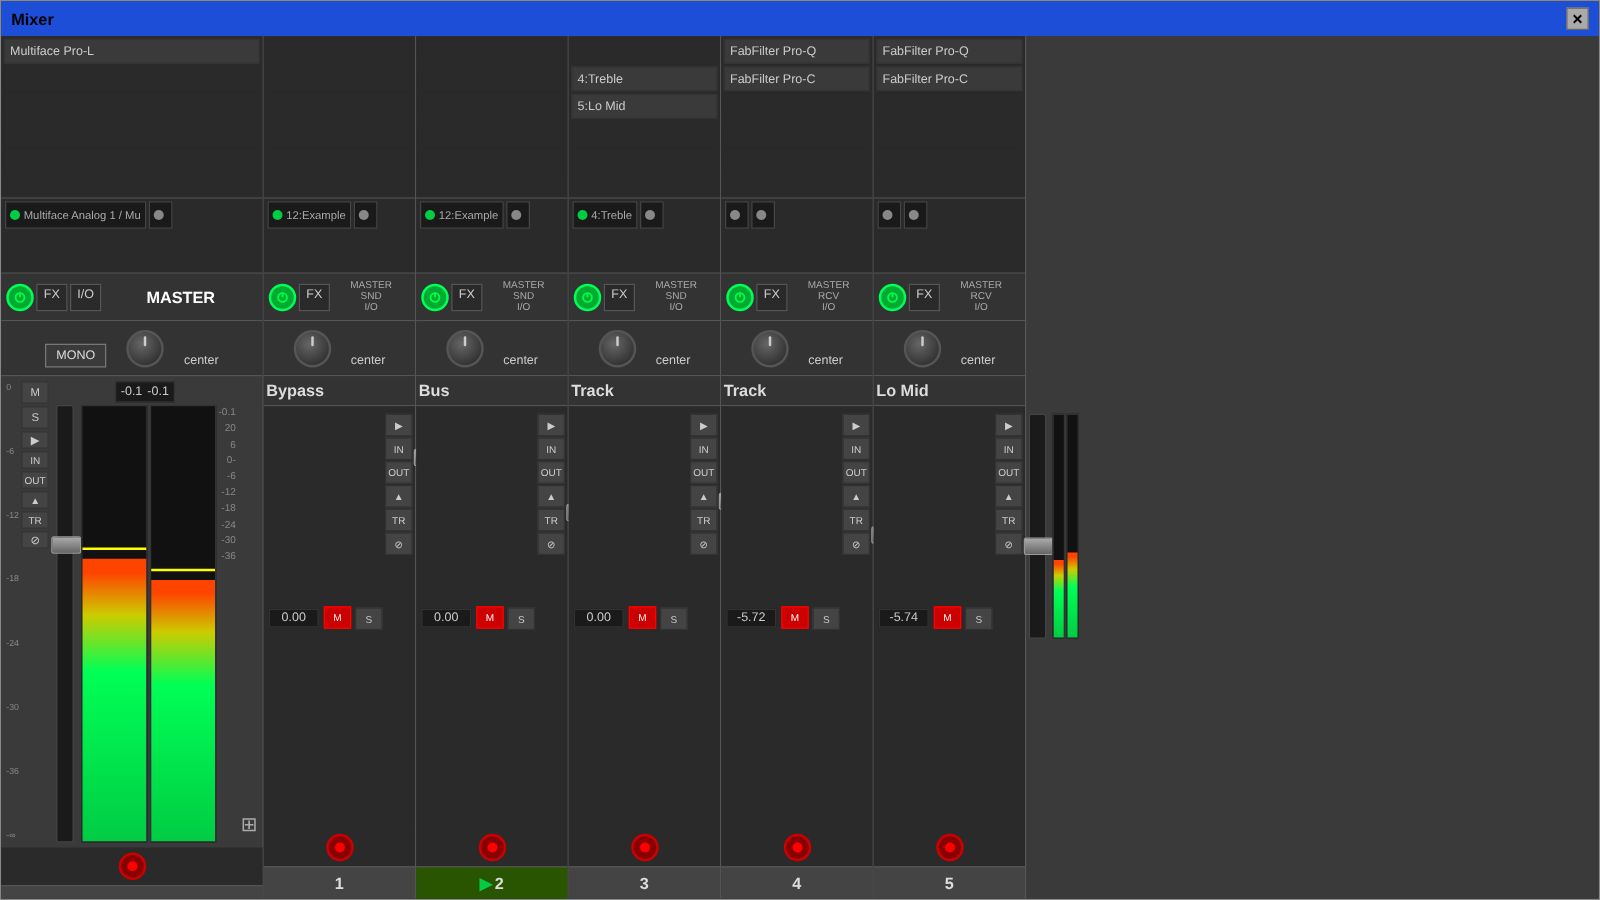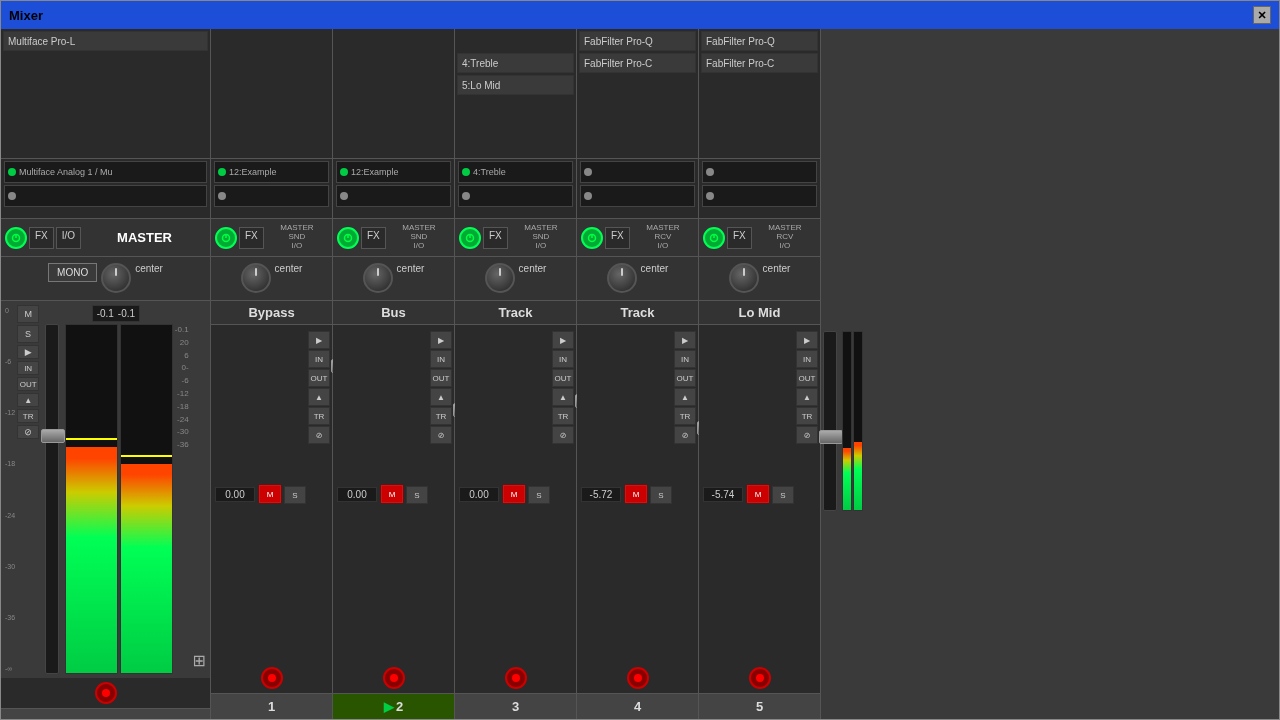--- a/index.html
+++ b/index.html
@@ -98,21 +98,21 @@
       background: #2a2a2a;
       border: 1px solid #2a2a2a;
     }
     
     .io-area {
       height: 60px;
       background: #2a2a2a;
       border-bottom: 1px solid #555;
       padding: 2px 3px;
       display: flex;
-      flex-direction: column;
+      flex-direction: row;
       gap: 2px;
     }
     .io-slot {
       background: #1a1a1a;
       border: 1px solid #444;
       height: 22px;
       display: flex;
       align-items: center;
       padding: 0 3px;
       font-size: 9px;
@@ -185,26 +185,26 @@
       background: #3a3a3a;
       border: 1px solid #777;
       color: #ddd;
       font-size: 10px;
       padding: 3px 8px;
       cursor: pointer;
     }
     
     .pan-row {
       display: flex;
-      align-items: flex-start;
+      align-items: flex-end;
       justify-content: center;
       padding: 6px 2px;
       background: #333;
       border-bottom: 1px solid #555;
-      gap: 4px;
+      gap: 16px;
       height: 44px;
     }
     .knob {
       width: 30px;
       height: 30px;
       border-radius: 50%;
       background: radial-gradient(circle at 40% 35%, #666, #222);
       border: 2px solid #555;
       position: relative;
       flex-shrink: 0;
@@ -219,21 +219,21 @@
       height: 8px;
       background: #ccc;
       border-radius: 1px;
     }
     .pan-label {
       font-size: 10px;
       color: #ccc;
     }
     
     .channel-name-area {
-      text-align: center;
+      text-align: left;
       padding: 4px 2px;
       font-size: 13px;
       color: #ddd;
       font-weight: bold;
       border-bottom: 1px solid #555;
       background: #333;
     }
     
     .fader-track {
       width: 14px;

